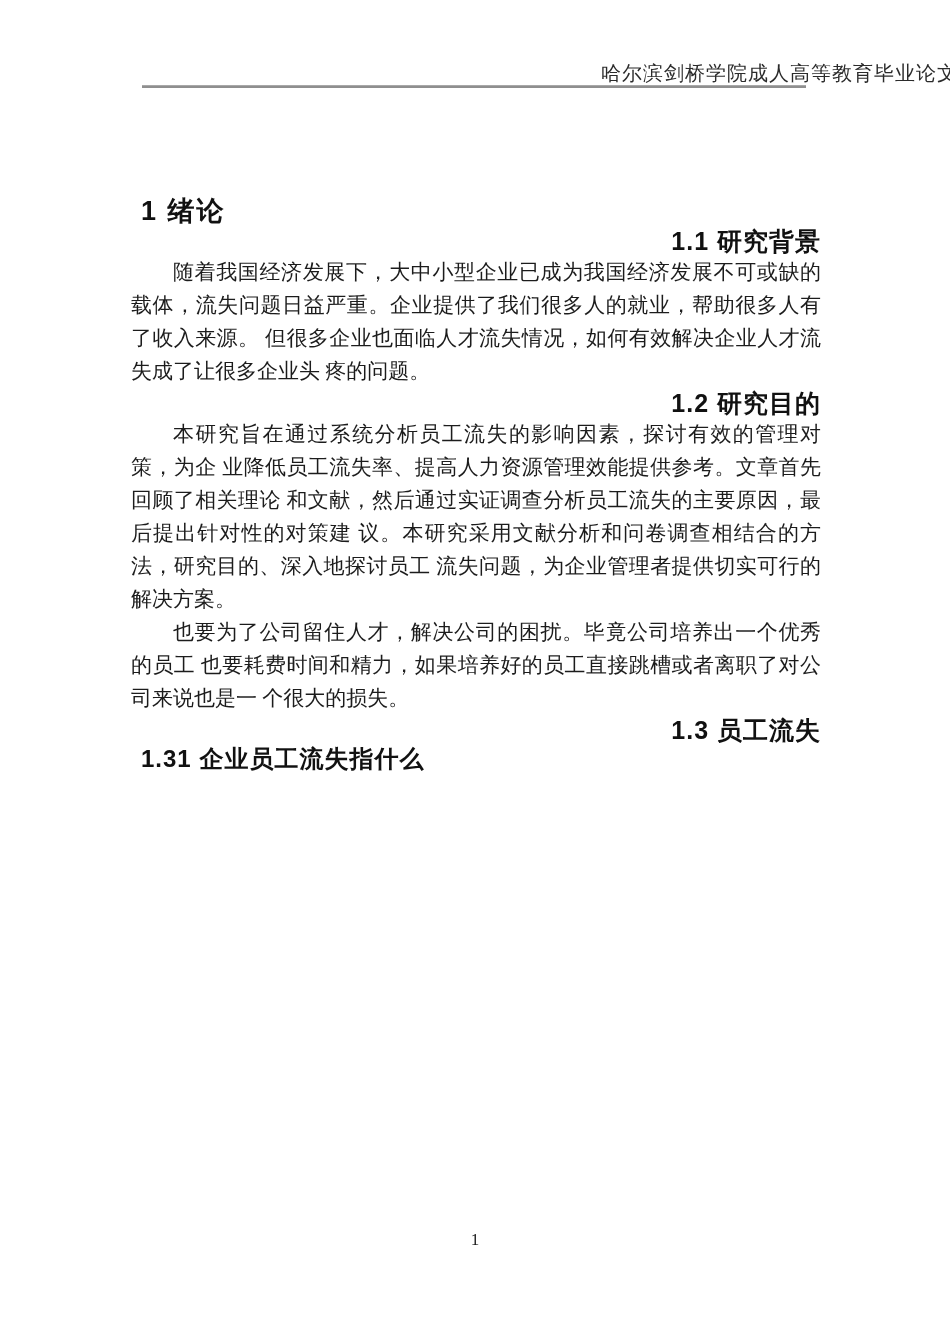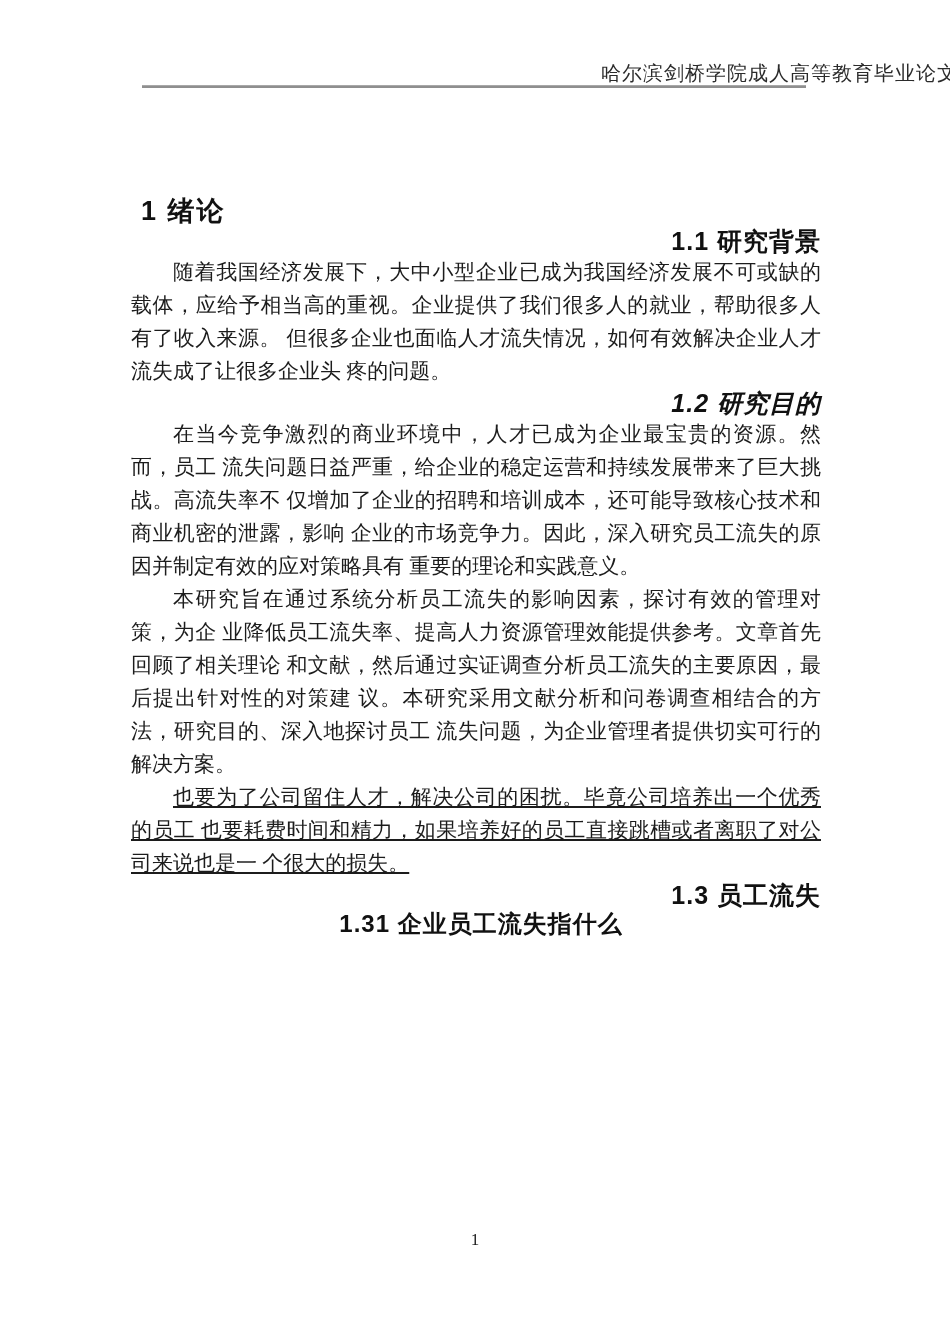--- a/index.html
+++ b/index.html
@@ -77,27 +77,27 @@
     font-family: "Liberation Serif", "DejaVu Serif", serif;
     font-size: 21px;
     line-height: 33px;
     text-align: justify;
     text-indent: 2em;
     color: #1c1c1c;
   }
   .h2-bg   { margin-top: 60px; }  
   .p-1     { margin-top: 20px; }
   .p-2     { margin-top: 3px;  }
-  .h2-md   { margin-top: 3px; font-style: italic;  }  
+  .h2-md   { margin-top: 3px;  }  
   .p-3     { margin-top: 12px; }
   .p-4     { margin-top: 0;    }
-  .p-5     { margin-top: 0; text-decoration: underline;    }
+  .p-5     { margin-top: 0;    }
   .p-6     { margin-top: 0;    }
   .h2-ls   { margin-top: 0;    }  
-  .h3-sub  { margin-top: 22px; text-align: center; }  
+  .h3-sub  { margin-top: 22px; }  
   
   .page-footer {
     position: absolute;
     top: 1230px;
     left: 0;
     width: 100%;
     text-align: center;
     font-family: "Liberation Serif", "DejaVu Serif", serif;
     font-size: 17px;
     color: #1c1c1c;
@@ -111,26 +111,25 @@
   <div class="page-header-title">哈尔滨剑桥学院成人高等教育毕业论文</div>
 
   <div class="page-header-rule"></div>
 
   <div class="content">
 
     <h1>1 绪论</h1>
 
     <h2 class="h2-bg">1.1 研究背景</h2>
 
-    <p class="p-1">随着我国经济发展下，大中小型企业已成为我国经济发展不可或缺的载体，应给予相当高的重视。企业提供了我们很多人的就业，帮助很多人有了收入来源。 但很多企业也面临人才流失情况，如何有效解决企业人才流失成了让很多企业头 疼的问题。</p>
+    <p class="p-1">随着我国经济发展下，大中小型企业已成为我国经济发展不可或缺的载体，流失问题日益严重。企业提供了我们很多人的就业，帮助很多人有了收入来源。 但很多企业也面临人才流失情况，如何有效解决企业人才流失成了让很多企业头 疼的问题。</p>
 
 
     <h2 class="h2-md">1.2 研究目的</h2>
 
-    <p class="p-3">在当今竞争激烈的商业环境中，人才已成为企业最宝贵的资源。然而，员工 流失问题日益严重，给企业的稳定运营和持续发展带来了巨大挑战。高流失率不 仅增加了企业的招聘和培训成本，还可能导致核心技术和商业机密的泄露，影响 企业的市场竞争力。因此，深入研究员工流失的原因并制定有效的应对策略具有 重要的理论和实践意义。</p>
 
     <p class="p-4">本研究旨在通过系统分析员工流失的影响因素，探讨有效的管理对策，为企 业降低员工流失率、提高人力资源管理效能提供参考。文章首先回顾了相关理论 和文献，然后通过实证调查分析员工流失的主要原因，最后提出针对性的对策建 议。本研究采用文献分析和问卷调查相结合的方法，研究目的、深入地探讨员工 流失问题，为企业管理者提供切实可行的解决方案。</p>
 
     <p class="p-5">也要为了公司留住人才，解决公司的困扰。毕竟公司培养出一个优秀的员工 也要耗费时间和精力，如果培养好的员工直接跳槽或者离职了对公司来说也是一 个很大的损失。</p>
 
 
     <h2 class="h2-ls">1.3 员工流失</h2>
 
     <h3 class="h3-sub">1.31 企业员工流失指什么</h3>
 

